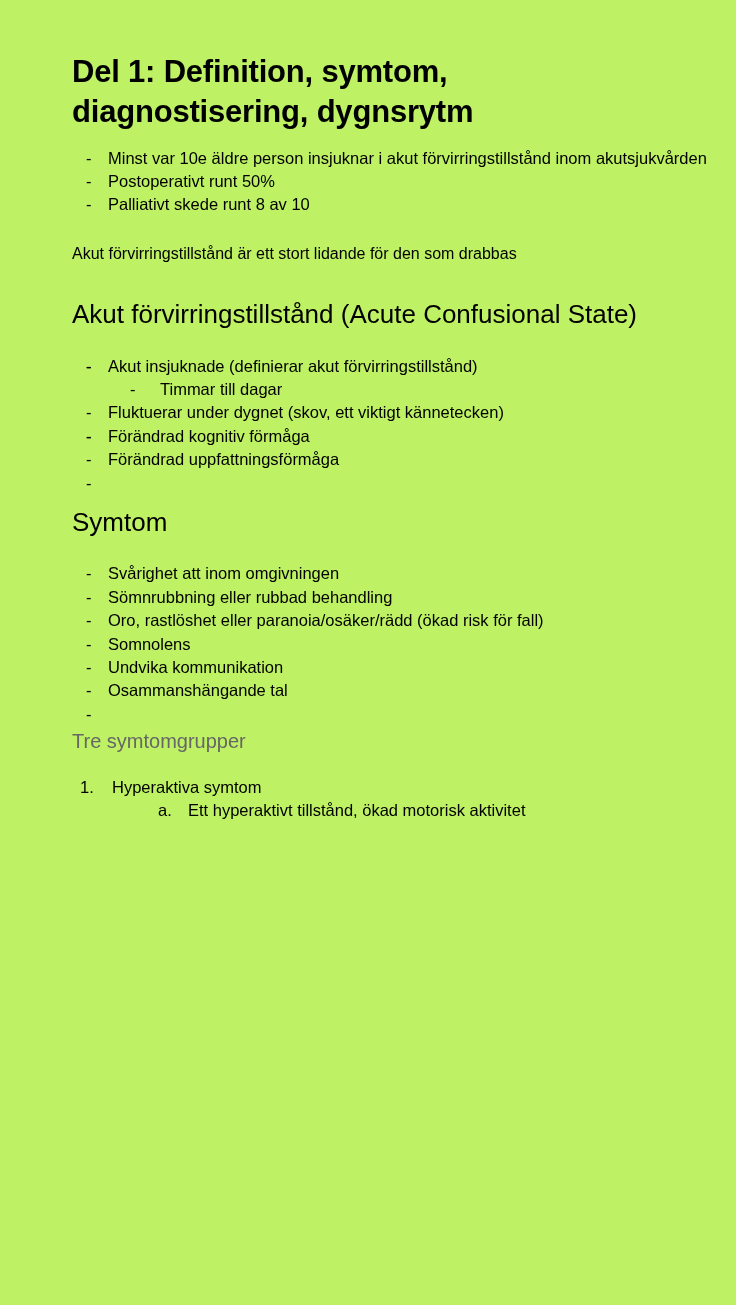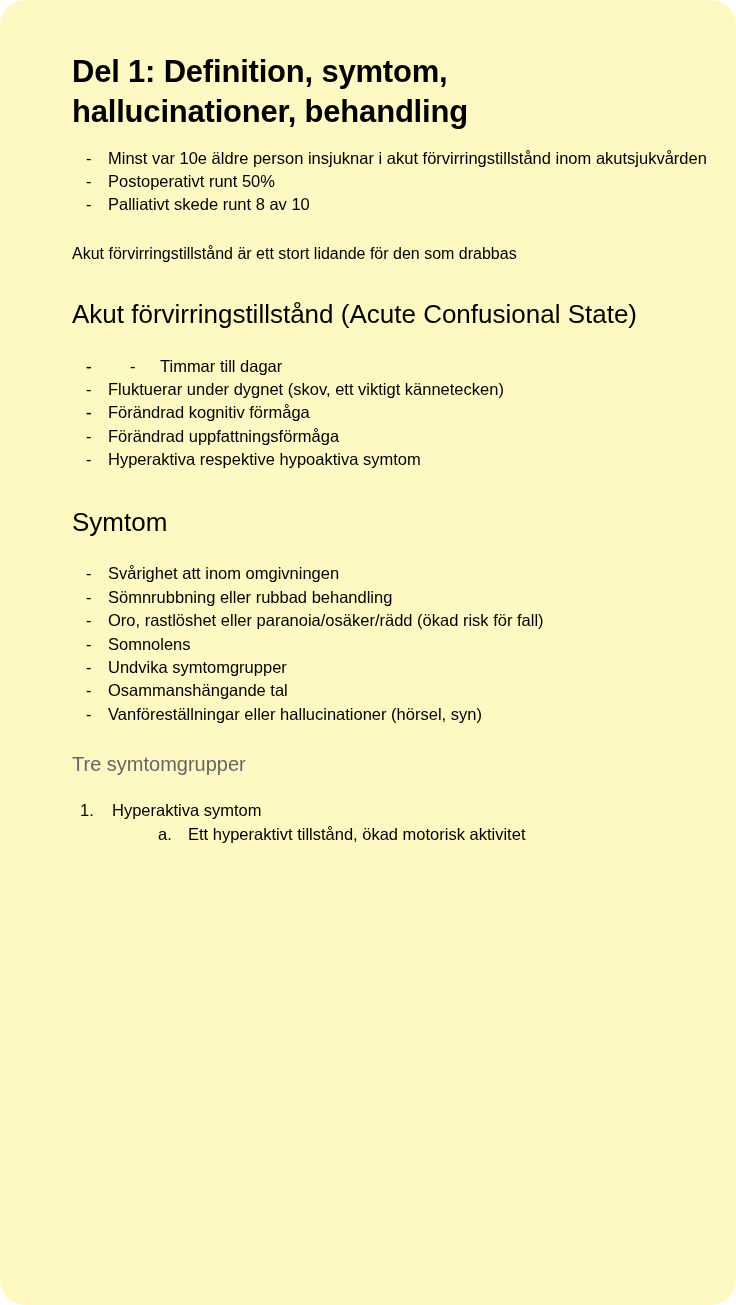--- a/index.html
+++ b/index.html
@@ -11,23 +11,22 @@
     width: 736px;
     height: 1305px;
     overflow: hidden;
     font-family: "Liberation Sans", sans-serif;
     color: #000000;
   }
   .page {
     position: relative;
     width: 736px;
     height: 1305px;
-    background: #fef9c3;
+    background: #bef264;
     overflow: hidden;
-    border-radius: 25px;
   }
   .content {
     position: absolute;
     left: 72px;
     top: 52px;
     width: 900px; 
   }
   h1.doc-title {
     font-size: 31px;
     font-weight: bold;
@@ -126,21 +125,21 @@
   .spacer-lg { height: 34px; }
 </style>
 </head>
 <body>
 
 <div class="page">
   <div class="content">
 
     <h1 class="doc-title">
       <span>Del 1: Definition, symtom, </span><br>
-      <span>hallucinationer, behandling</span>
+      <span>diagnostisering, dygnsrytm</span>
     </h1>
 
     <ul class="dash-list">
       <li>
         <span class="dash">-</span>
         <span class="li-text-wrap">Minst var 10e äldre person insjuknar i akut förvirringstillstånd inom akutsjukvården</span>
       </li>
       <li>
         <span class="dash">-</span>
         <span class="li-text">Postoperativt runt 50%</span>
@@ -160,20 +159,21 @@
     <h2 class="doc-h2">Akut förvirringstillstånd (Acute Confusional State)</h2>
 
     <div class="spacer-sm"></div>
 
     <ul class="dash-list">
       <li>
         <span class="dash">-</span>
       </li>
       <li>
         <span class="dash">-</span>
+        <span class="li-text">Akut insjuknade (definierar akut förvirringstillstånd)</span>
         <ul class="dash-sub">
           <li>
             <span class="dash">-</span>
             <span class="li-text">Timmar till dagar</span>
           </li>
         </ul>
       </li>
       <li>
         <span class="dash">-</span>
         <span class="li-text">Fluktuerar under dygnet (skov, ett viktigt kännetecken)</span>
@@ -184,21 +184,20 @@
       <li>
         <span class="dash">-</span>
         <span class="li-text">Förändrad kognitiv förmåga</span>
       </li>
       <li>
         <span class="dash">-</span>
         <span class="li-text">Förändrad uppfattningsförmåga</span>
       </li>
       <li>
         <span class="dash">-</span>
-        <span class="li-text">Hyperaktiva respektive hypoaktiva symtom</span>
       </li>
     </ul>
 
     <div class="spacer-lg"></div>
 
     <h2 class="doc-h2">Symtom</h2>
 
     <div class="spacer-sm"></div>
 
     <ul class="dash-list">
@@ -213,29 +212,28 @@
       <li>
         <span class="dash">-</span>
         <span class="li-text">Oro, rastlöshet eller paranoia/osäker/rädd (ökad risk för fall)</span>
       </li>
       <li>
         <span class="dash">-</span>
         <span class="li-text">Somnolens</span>
       </li>
       <li>
         <span class="dash">-</span>
-        <span class="li-text">Undvika symtomgrupper</span>
+        <span class="li-text">Undvika kommunikation</span>
       </li>
       <li>
         <span class="dash">-</span>
         <span class="li-text">Osammanshängande tal</span>
       </li>
       <li>
         <span class="dash">-</span>
-        <span class="li-text">Vanföreställningar eller hallucinationer (hörsel, syn)</span>
       </li>
     </ul>
 
     <div class="spacer-md"></div>
 
     <h3 class="doc-h3">Tre symtomgrupper</h3>
 
     <div class="spacer-sm"></div>
 
     <ol class="num-list">

